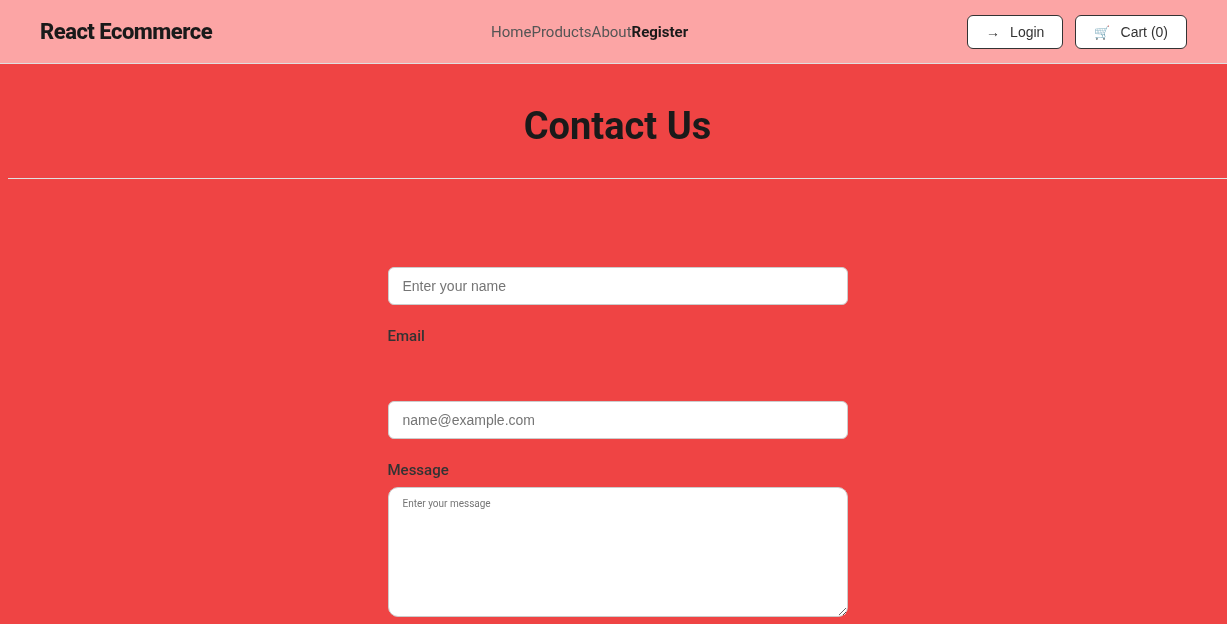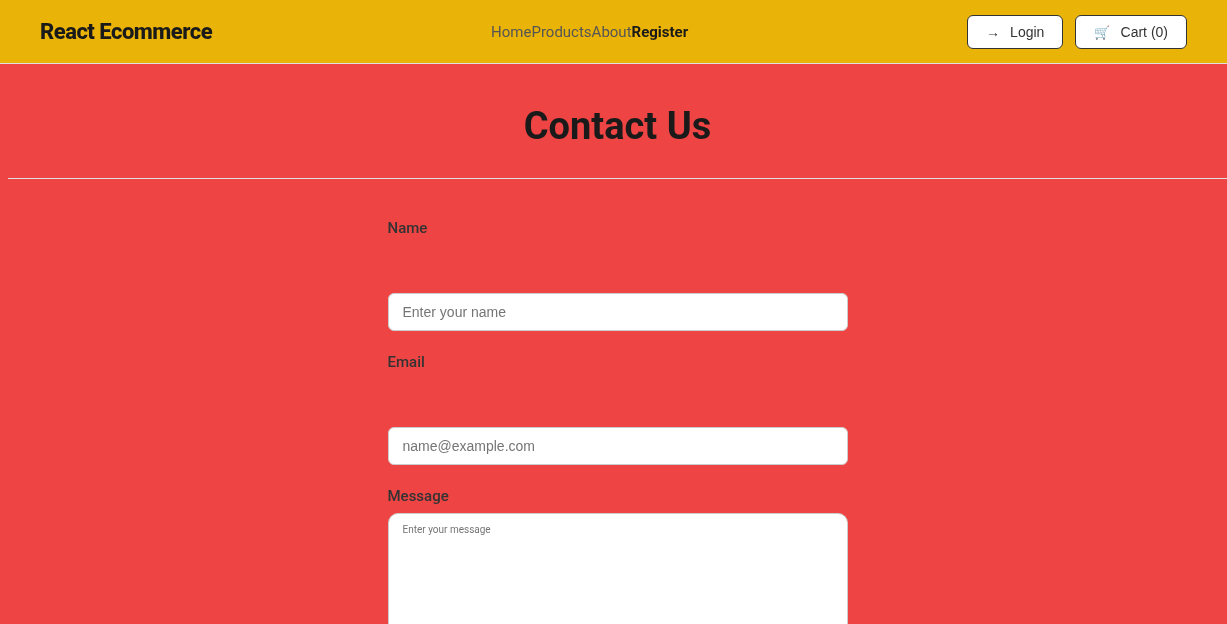--- a/index.html
+++ b/index.html
@@ -14,21 +14,21 @@
       color: #333;
     }
 
     
     .navbar {
       display: flex;
       align-items: center;
       justify-content: space-between;
       padding: 0 40px;
       height: 64px;
-      background-color: #eab308;
+      background-color: #fca5a5;
       border-bottom: 1px solid #e0e0e0;
     }
 
     .navbar-brand {
       font-size: 22px;
       font-weight: 800;
       color: #1a1a1a;
       letter-spacing: -0.5px;
     }
 
@@ -188,21 +188,20 @@
 
 <div class="main-content">
   <div class="page-header">
     <h1 class="page-title">Contact Us</h1>
   </div>
 
   <div class="contact-form-container">
     <form>
 
       <div class="form-group">
-        <label class="form-label">Name</label>
         <input type="text" class="form-input" placeholder="Enter your name" style="">
       </div>
 
       <div class="form-group">
         <label class="form-label">Email</label>
         <input type="email" class="form-input" placeholder="name@example.com" style="">
       </div>
 
       <div class="form-group">
         <label class="form-label">Message</label>

